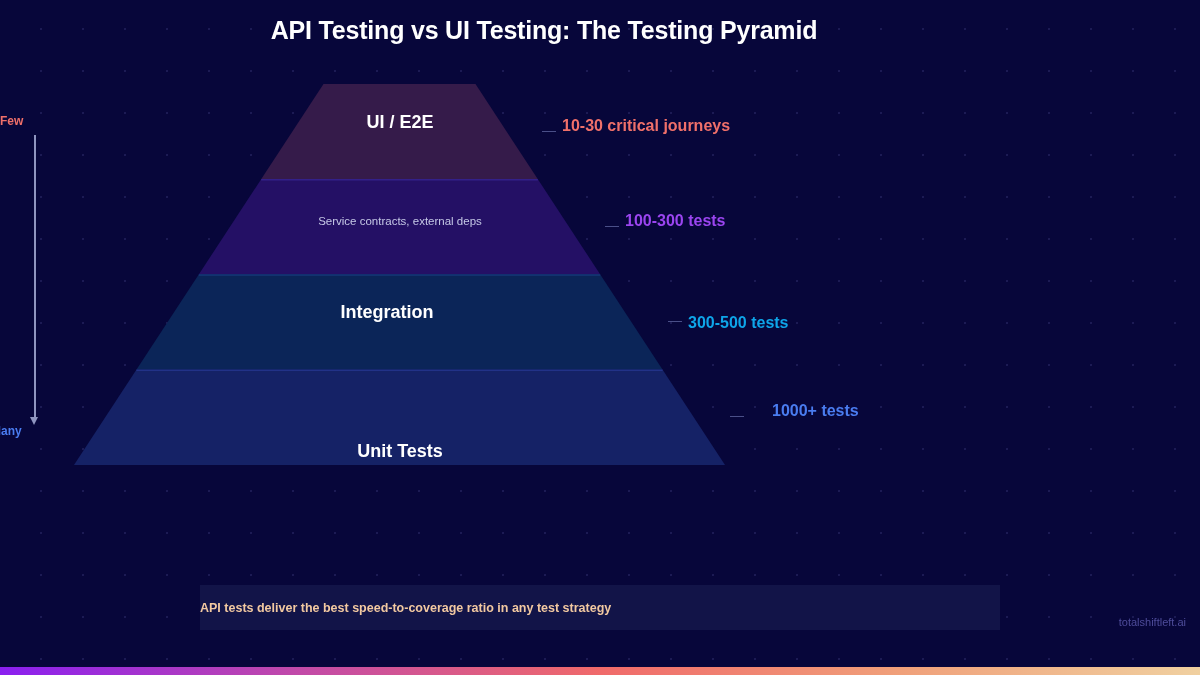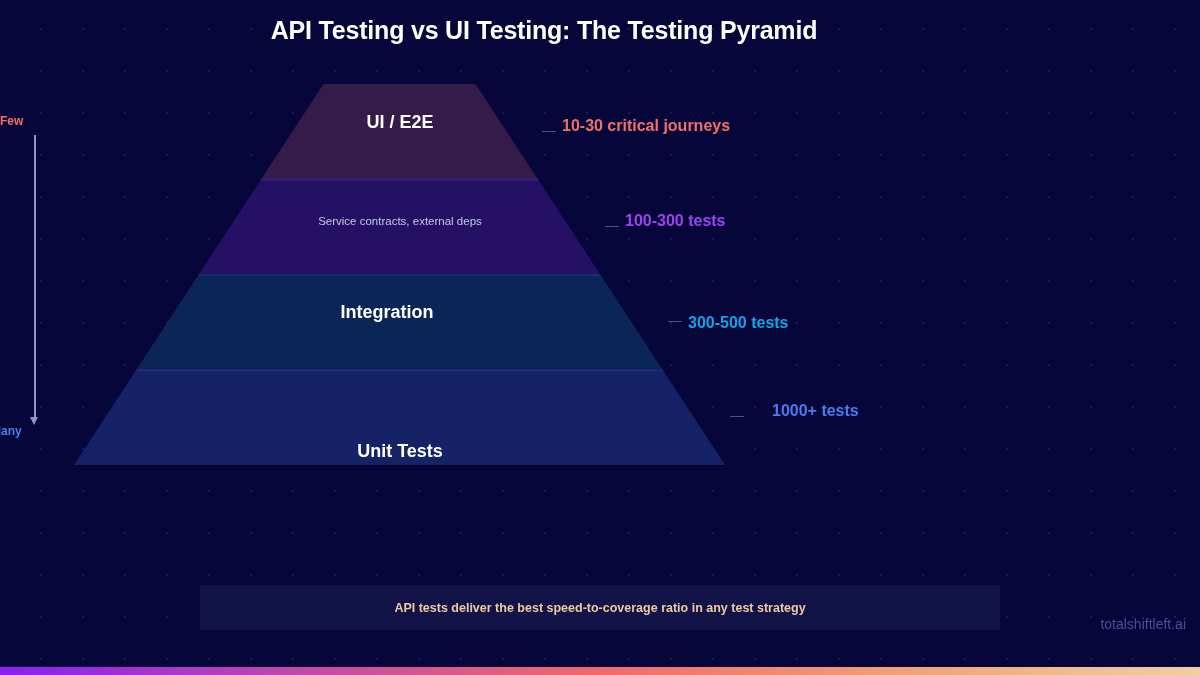--- a/index.html
+++ b/index.html
@@ -36,25 +36,25 @@
   .layer-sub { font-size:11.5px; color:#c5c8e6; display:block; margin-top:8px; }
   .count {
     position:absolute; font-size:16px; font-weight:bold; white-space:nowrap;
   }
   .connector {
     position:absolute; height:1px; width:14px; background:#4a4f88;
   }
   .callout {
     position:absolute; left:200px; top:585px; width:800px; height:45px;
     border-radius:0; background:#121448;
-    display:flex; align-items:center; justify-content:center;
+    display:flex; align-items:center; 
     font-size:12.5px; font-weight:bold; color:#f2c9a1;
   }
   .watermark {
-    position:absolute; right:14px; top:616px; font-size:14px; color:#4e4c9a;
+    position:absolute; right:14px; top:616px; font-size:11px; color:#4e4c9a;
   }
   .gradient-bar {
     position:absolute; left:0; top:667px; width:1200px; height:8px;
   }
 </style>
 </head>
 <body>
 
 <div class="title">API Testing vs UI Testing: The Testing Pyramid</div>
 

